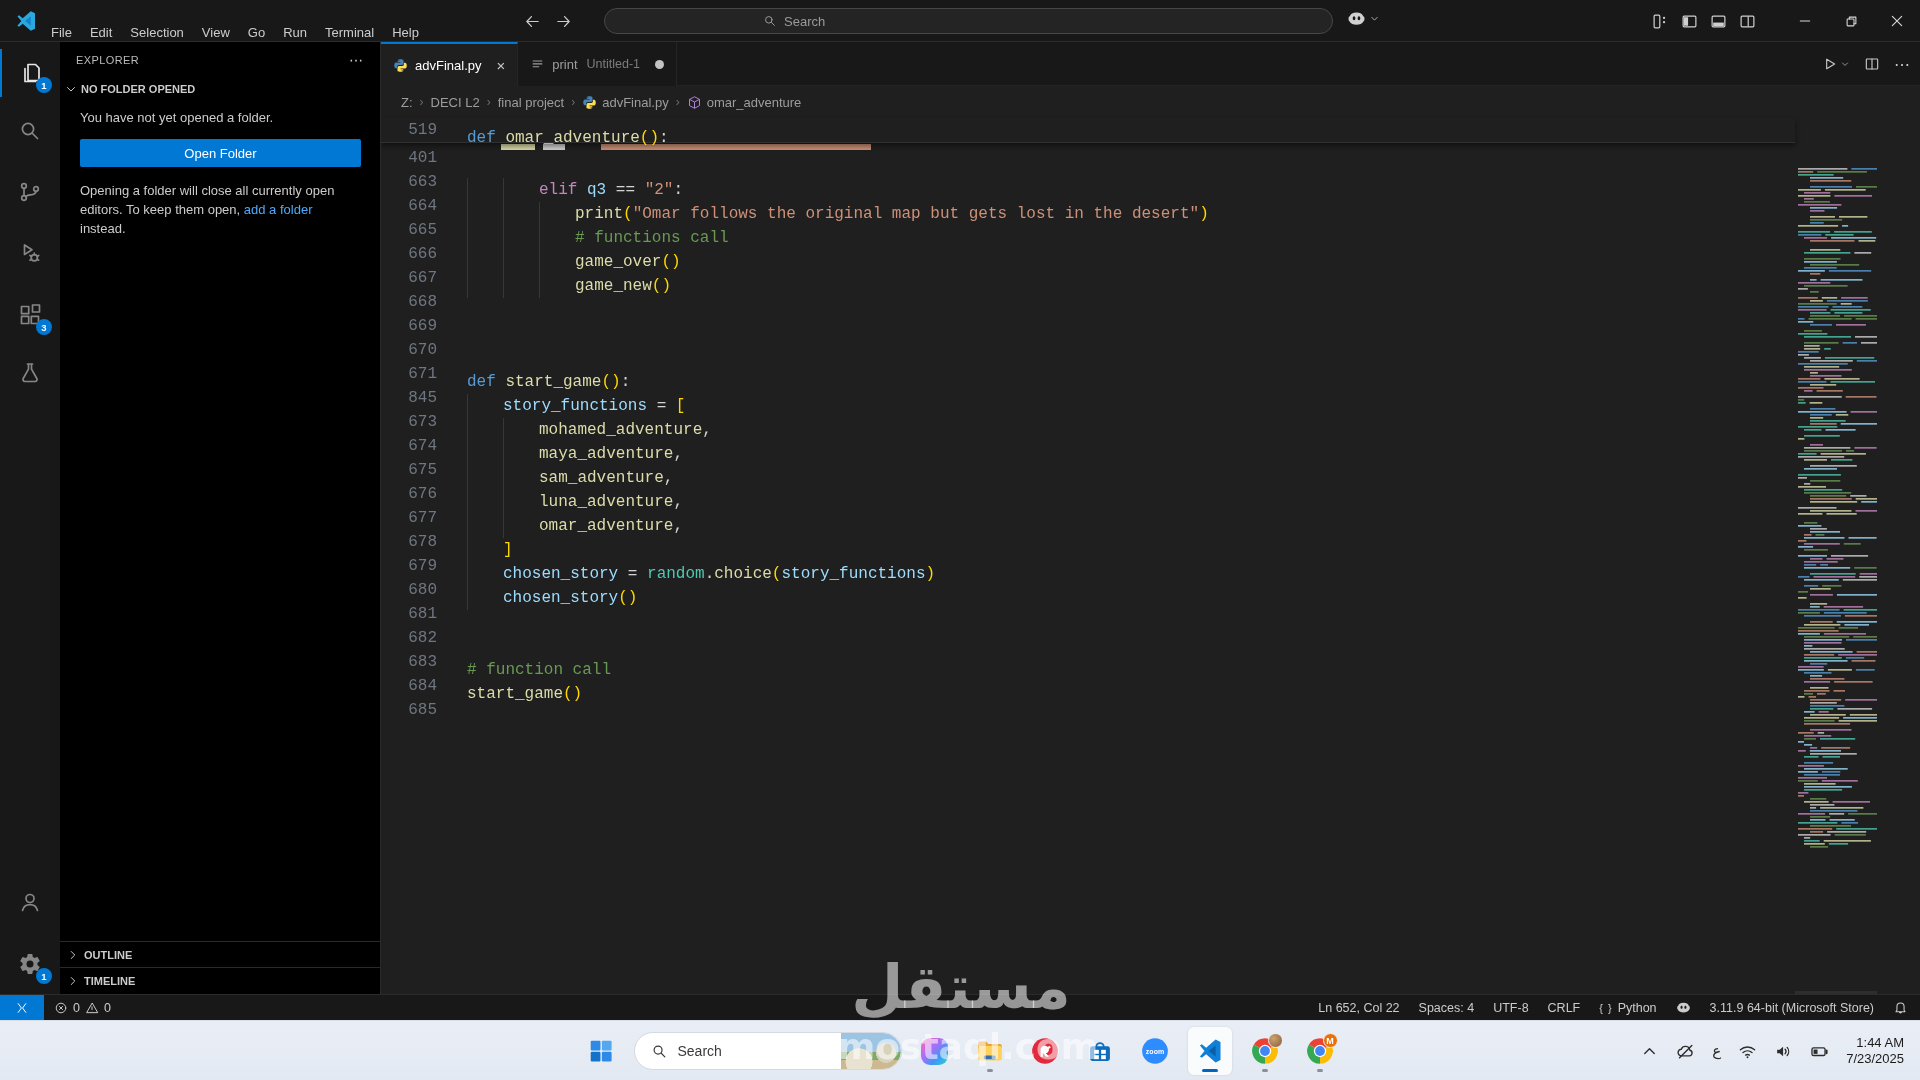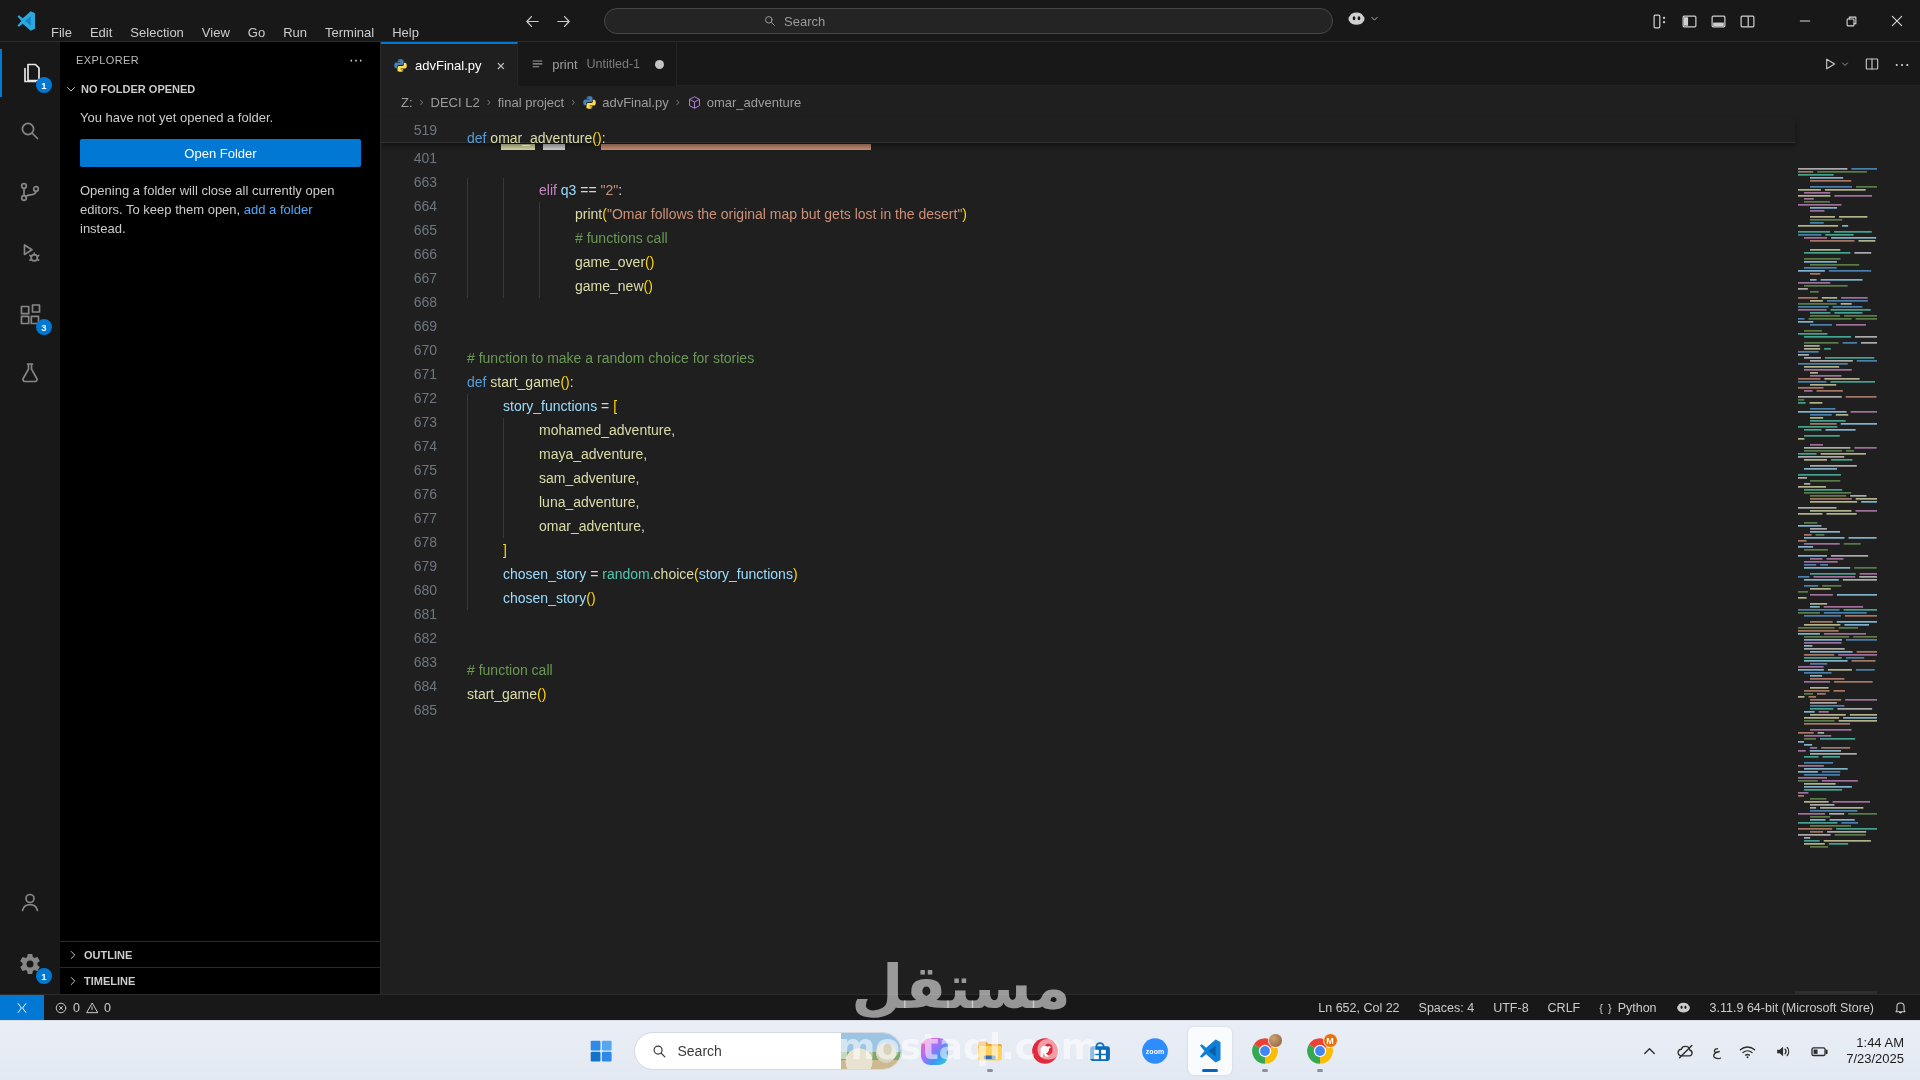--- a/index.html
+++ b/index.html
@@ -52,21 +52,21 @@
   .tab.active { background:#1f1f1f; color:#ffffff; border-top:2px solid #0078d4; }
   .tab .desc { color:#7d7d7d; font-size:12.5px; margin-left:2px; }
   .tab .closex { color:#cccccc; font-size:15px; margin-left:8px; }
   .dirty-dot { width:9px; height:9px; border-radius:50%; background:#c3c3c3; margin-left:8px; }
   .editor-actions { position:absolute; right:10px; top:0; height:44px; display:flex; align-items:center; gap:14px; color:#c8c8c8; }
   .breadcrumbs { position:absolute; left:0; top:44px; right:0; height:32px; display:flex; align-items:center;
     padding-left:20px; gap:7px; font-size:13px; color:#9d9d9d; background:#1f1f1f; }
   .crumb { display:flex; align-items:center; gap:5px; cursor:pointer; }
   .crumb-sep { color:#6b6b6b; font-size:12px; }
 
-  .code-area { position:absolute; left:0; top:76px; right:0; bottom:0; font-family:Liberation Sans, sans-serif; font-size:14px; }
+  .code-area { position:absolute; left:0; top:76px; right:0; bottom:0; font-family:Liberation Mono, monospace; font-size:16px; }
   .sticky { position:absolute; left:0; top:0; width:calc(100% - 125px); height:25px; background:#1f1f1f;
     border-bottom:1px solid #303030; box-shadow:0 3px 5px rgba(0,0,0,.45); z-index:4; }
   .frag { position:absolute; height:6px; top:26px; opacity:.95; z-index:1; }
   .code-lines { position:absolute; left:0; top:28px; right:125px; z-index:2; }
   .code-line { position:relative; height:24px; line-height:24px; white-space:pre; }
   .lnum { position:absolute; left:0; top:0; width:56px; text-align:right; color:#6e7681; }
   .lcontent { position:absolute; left:86px; top:8px; display:flex; }
   .lcontent span { white-space:pre; }
   .guide { display:inline-block; width:36px; border-left:1px solid #373737; flex:none; }
 
@@ -405,23 +405,23 @@
       </div>
     <div class="code-lines">
         <div class="code-line"><div class="lnum">401</div><div class="lcontent"><span class="guide"></span><span class="guide"></span><span class="guide"></span></div></div>
         <div class="code-line"><div class="lnum">663</div><div class="lcontent"><span class="guide"></span><span class="guide"></span><span style="color: rgb(197, 134, 192);">elif</span><span style="color: rgb(212, 212, 212);"> </span><span style="color: rgb(156, 220, 254);">q3</span><span style="color: rgb(212, 212, 212);"> == </span><span style="color: rgb(206, 145, 120);">"2"</span><span style="color: rgb(212, 212, 212);">:</span></div></div>
         <div class="code-line"><div class="lnum">664</div><div class="lcontent"><span class="guide"></span><span class="guide"></span><span class="guide"></span><span style="color: rgb(220, 220, 170);">print</span><span style="color: rgb(255, 215, 0);">(</span><span style="color: rgb(206, 145, 120);">"Omar follows the original map but gets lost in the desert"</span><span style="color: rgb(255, 215, 0);">)</span></div></div>
         <div class="code-line"><div class="lnum">665</div><div class="lcontent"><span class="guide"></span><span class="guide"></span><span class="guide"></span><span style="color: rgb(106, 153, 85);"># functions call</span></div></div>
         <div class="code-line"><div class="lnum">666</div><div class="lcontent"><span class="guide"></span><span class="guide"></span><span class="guide"></span><span style="color: rgb(220, 220, 170);">game_over</span><span style="color: rgb(255, 215, 0);">()</span></div></div>
         <div class="code-line"><div class="lnum">667</div><div class="lcontent"><span class="guide"></span><span class="guide"></span><span class="guide"></span><span style="color: rgb(220, 220, 170);">game_new</span><span style="color: rgb(255, 215, 0);">()</span></div></div>
         <div class="code-line"><div class="lnum">668</div><div class="lcontent"></div></div>
         <div class="code-line"><div class="lnum">669</div><div class="lcontent"></div></div>
-        <div class="code-line"><div class="lnum">670</div><div class="lcontent"><span style="color: rgb(106, 153, 85);"># function to make a random choice for stories</span></div></div>
+        <div class="code-line"><div class="lnum">670</div></div>
         <div class="code-line"><div class="lnum">671</div><div class="lcontent"><span style="color: rgb(86, 156, 214);">def </span><span style="color: rgb(220, 220, 170);">start_game</span><span style="color: rgb(255, 215, 0);">()</span><span style="color: rgb(212, 212, 212);">:</span></div></div>
-        <div class="code-line"><div class="lnum">672</div><div class="lcontent"><span class="guide"></span><span style="color: rgb(156, 220, 254);">story_functions</span><span style="color: rgb(212, 212, 212);"> = </span><span style="color: rgb(255, 215, 0);">[</span></div></div>
+        <div class="code-line"><div class="lnum">845</div><div class="lcontent"><span class="guide"></span><span style="color: rgb(156, 220, 254);">story_functions</span><span style="color: rgb(212, 212, 212);"> = </span><span style="color: rgb(255, 215, 0);">[</span></div></div>
         <div class="code-line"><div class="lnum">673</div><div class="lcontent"><span class="guide"></span><span class="guide"></span><span style="color: rgb(220, 220, 170);">mohamed_adventure</span><span style="color: rgb(212, 212, 212);">,</span></div></div>
         <div class="code-line"><div class="lnum">674</div><div class="lcontent"><span class="guide"></span><span class="guide"></span><span style="color: rgb(220, 220, 170);">maya_adventure</span><span style="color: rgb(212, 212, 212);">,</span></div></div>
         <div class="code-line"><div class="lnum">675</div><div class="lcontent"><span class="guide"></span><span class="guide"></span><span style="color: rgb(220, 220, 170);">sam_adventure</span><span style="color: rgb(212, 212, 212);">,</span></div></div>
         <div class="code-line"><div class="lnum">676</div><div class="lcontent"><span class="guide"></span><span class="guide"></span><span style="color: rgb(220, 220, 170);">luna_adventure</span><span style="color: rgb(212, 212, 212);">,</span></div></div>
         <div class="code-line"><div class="lnum">677</div><div class="lcontent"><span class="guide"></span><span class="guide"></span><span style="color: rgb(220, 220, 170);">omar_adventure</span><span style="color: rgb(212, 212, 212);">,</span></div></div>
         <div class="code-line"><div class="lnum">678</div><div class="lcontent"><span class="guide"></span><span style="color: rgb(255, 215, 0);">]</span></div></div>
         <div class="code-line"><div class="lnum">679</div><div class="lcontent"><span class="guide"></span><span style="color: rgb(156, 220, 254);">chosen_story</span><span style="color: rgb(212, 212, 212);"> = </span><span style="color: rgb(78, 201, 176);">random</span><span style="color: rgb(212, 212, 212);">.</span><span style="color: rgb(220, 220, 170);">choice</span><span style="color: rgb(255, 215, 0);">(</span><span style="color: rgb(156, 220, 254);">story_functions</span><span style="color: rgb(255, 215, 0);">)</span></div></div>
         <div class="code-line"><div class="lnum">680</div><div class="lcontent"><span class="guide"></span><span style="color: rgb(156, 220, 254);">chosen_story</span><span style="color: rgb(255, 215, 0);">()</span></div></div>
         <div class="code-line"><div class="lnum">681</div><div class="lcontent"></div></div>
         <div class="code-line"><div class="lnum">682</div><div class="lcontent"></div></div>

